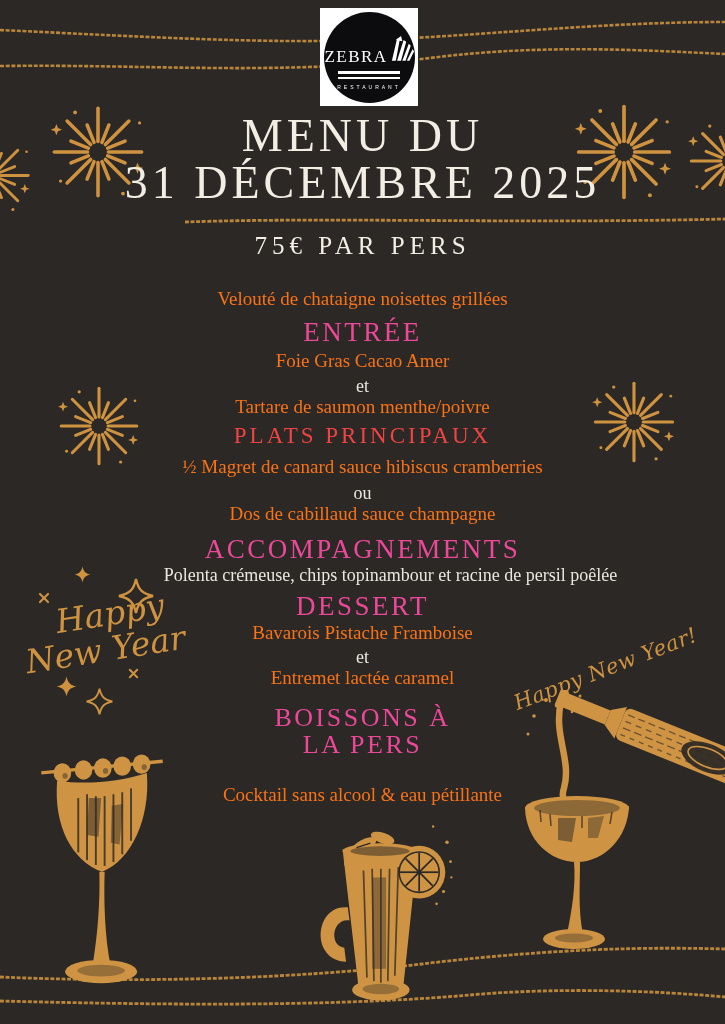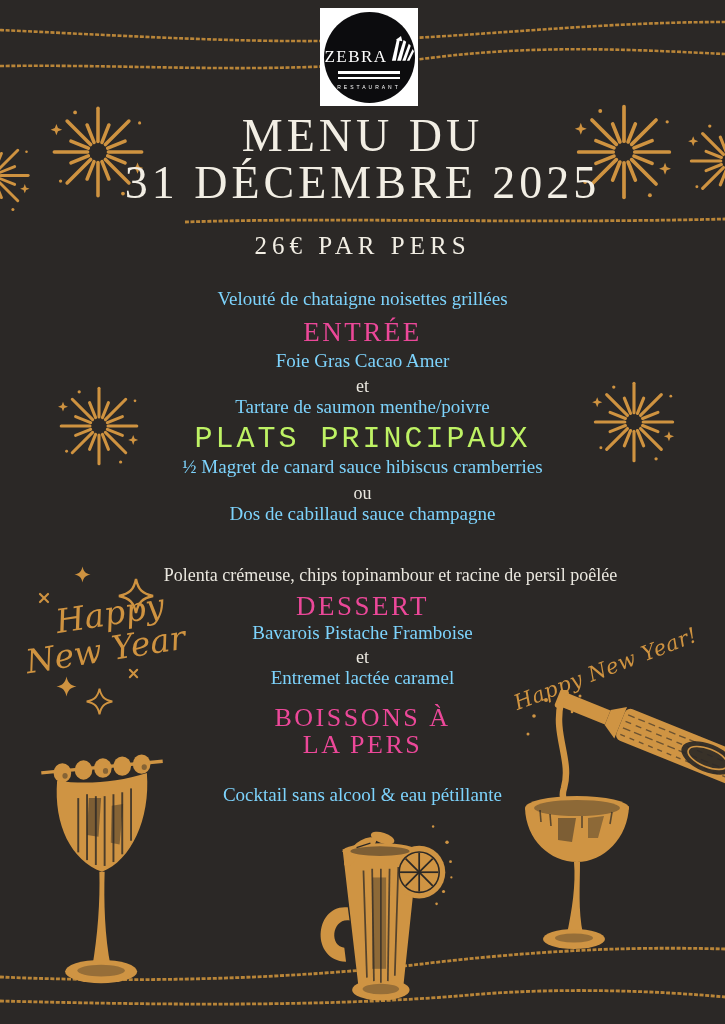--- a/index.html
+++ b/index.html
@@ -1,22 +1,22 @@
 <!DOCTYPE html>
 <html><head>
 <meta charset="utf-8">
 <style>
   html,body{margin:0;padding:0;background:#444;}
   .poster{position:relative;width:725px;height:1024px;margin:0 auto;background:#2b2826;
           overflow:hidden;font-family:"Liberation Serif",serif;}
   .center{position:absolute;left:0;width:100%;text-align:center;line-height:1.05;}
   .deco{color:#f2eee4;letter-spacing:4px;font-weight:400;}
   .heading{color:#ec4899;font-size:27px;letter-spacing:2.5px;}
-  .heading-sans{font-family:Liberation Mono, monospace;color:#bef264;font-size:30px;letter-spacing:3px;font-weight:400;}
-  .body-line{color:#7dd3fc;font-size:19px;}
+  .heading-sans{font-family:Liberation Serif, serif;color:#ef4444;font-size:23px;letter-spacing:3px;font-weight:400;}
+  .body-line{color:#f97316;font-size:19px;}
   .body-sm{color:#eae7df;font-size:18px;margin-left:28px;}
   .sep{color:#eae7df;font-size:18px;}
   .script{font-style:italic;color:#cf9340;font-family:"DejaVu Serif",serif;}
   .abs{position:absolute;}
   
   .logo{position:absolute;left:320px;top:8px;width:98px;height:98px;background:#ffffff;
         display:flex;align-items:center;justify-content:center;}
   .logo-circle{width:91px;height:91px;background:#0c0c0e;border-radius:50%;
         display:flex;flex-direction:column;align-items:center;justify-content:center;}
   .logo-row{display:flex;align-items:flex-end;margin-top:8px;}
@@ -124,34 +124,35 @@
     </div>
   </div>
 
   <div class="center deco" style="top:112px;font-size:46px">MENU DU</div>
   <div class="center deco" style="top:159px;font-size:46px">31 DÉCEMBRE 2025</div>
 
   <svg class="abs" style="left:0;top:213px" width="725" height="16" viewBox="0 0 725 16">
     <path d="M185,9 C330,4 520,11 725,6" stroke="#b98538" stroke-width="2.8" fill="none" stroke-dasharray="4 1.6"></path>
   </svg>
 
-  <div class="center deco" style="top:233px;font-size:25px;letter-spacing:5px">26€ PAR PERS</div>
+  <div class="center deco" style="top:233px;font-size:25px;letter-spacing:5px">75€ PAR PERS</div>
 
   <div class="center body-line" style="top:289px">Velouté de chataigne noisettes grillées</div>
 
   <div class="center heading" style="top:318px">ENTRÉE</div>
   <div class="center body-line" style="top:351px">Foie Gras Cacao Amer</div>
   <div class="center sep" style="top:377px">et</div>
   <div class="center body-line" style="top:397px">Tartare de saumon menthe/poivre</div>
 
   <div class="center heading-sans" style="top:424px">PLATS PRINCIPAUX</div>
   <div class="center body-line" style="top:457px">½ Magret de canard sauce hibiscus cramberries</div>
   <div class="center sep" style="top:484px">ou</div>
   <div class="center body-line" style="top:504px">Dos de cabillaud sauce champagne</div>
 
+  <div class="center heading" style="top:535px">ACCOMPAGNEMENTS</div>
   <div class="center body-sm" style="top:566px">Polenta crémeuse, chips topinambour et racine de persil poêlée</div>
 
   <div class="center heading" style="top:592px">DESSERT</div>
   <div class="center body-line" style="top:623px">Bavarois Pistache Framboise</div>
   <div class="center sep" style="top:648px">et</div>
   <div class="center body-line" style="top:668px">Entremet lactée caramel</div>
 
   <div class="center heading" style="top:704px;font-size:26px">BOISSONS À</div>
   <div class="center heading" style="top:731px;font-size:26px">LA PERS</div>
   <div class="center body-line" style="top:785px">Cocktail sans alcool &amp; eau pétillante</div>

